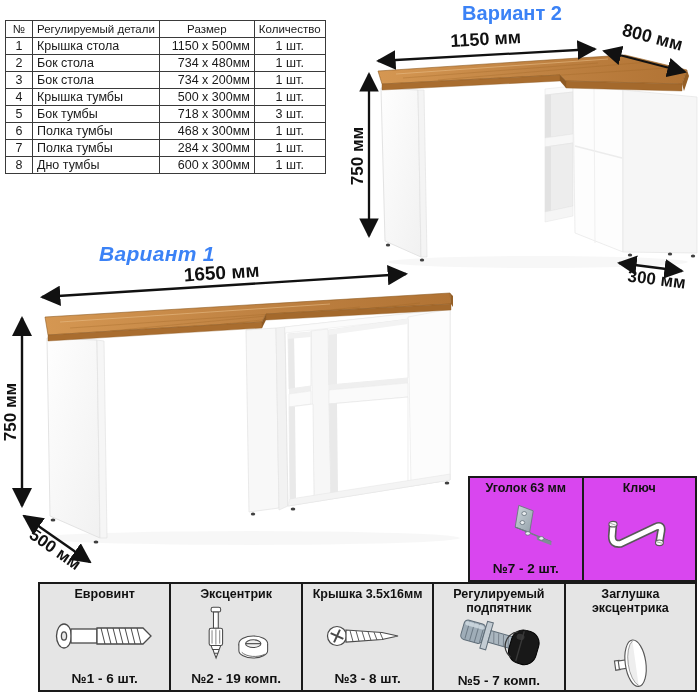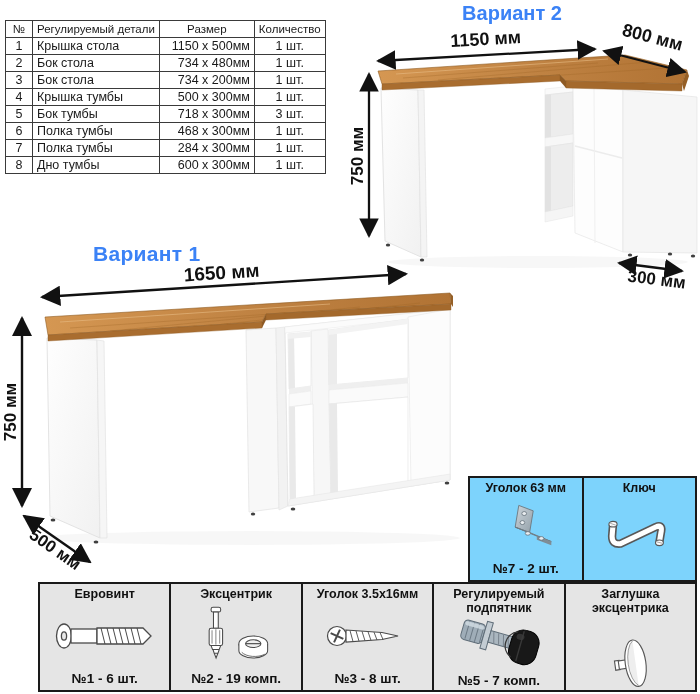--- a/index.html
+++ b/index.html
@@ -14,26 +14,26 @@
   .parts th{font-size:11.5px;text-align:center;}
   .parts td.c-num{width:18px;text-align:center;}
   .parts td.c-name{width:112px;text-align:left;}
   .parts td.c-size{width:86px;text-align:right;}
   .parts td.c-qty{width:60px;text-align:center;}
 
   
   .variant{position:absolute;}
   .v-title{position:absolute;font-weight:bold;color:#3b82f6;white-space:nowrap;}
   #v2-title{left:0;right:24px;top:2px;text-align:center;font-size:20px;}
-  #v1-title{left:93px;top:4px;font-size:21px;letter-spacing:.3px;}
+  #v1-title{left:99px;top:4px;font-size:21px;letter-spacing:.3px;font-style:italic;}
   .variant svg{position:absolute;left:0;top:0;}
 
   
   .hw-box{position:absolute;left:468px;top:476px;width:229px;height:106px;
-    display:flex;border:2.5px solid #1a1a1a;background:#7dd3fc;box-sizing:border-box;}
+    display:flex;border:2.5px solid #1a1a1a;background:#d946ef;box-sizing:border-box;}
   .hw-row{position:absolute;left:38px;top:582px;width:659px;height:110px;
     display:flex;border:2.5px solid #1a1a1a;background:#e5e5e5;box-sizing:border-box;}
   .hw-cell{flex:1;display:flex;flex-direction:column;align-items:center;
     border-right:2.5px solid #1a1a1a;min-width:0;}
   .hw-cell:last-child{border-right:none;gap:20px;}
   .hw-name{font-weight:bold;font-size:12.5px;line-height:1.12;text-align:center;
     margin-top:3px;padding:0 2px;}
   .hw-icon{flex:1;display:flex;align-items:center;justify-content:center;width:100%;}
   .hw-count{font-weight:bold;font-size:13.5px;margin-bottom:4px;white-space:nowrap;}
 
@@ -324,21 +324,21 @@
             <ellipse cx="66" cy="40" rx="8" ry="4" fill="#f0f0f0"></ellipse>
             <path d="M58,40 h16" stroke-width="1.2"></path>
             <path d="M54,49 a15,8 0 0 0 24,2" fill="none" stroke-width="0.8"></path>
           </g>
         </svg>
       </div>
       <div class="hw-count">№2 - 19 комп.</div>
     </div>
 
     <div class="hw-cell">
-      <div class="hw-name">Уголок 3.5х16мм</div>
+      <div class="hw-name">Крышка 3.5х16мм</div>
       <div class="hw-icon">
         <svg width="84" height="38" viewBox="0 0 84 36">
           <g stroke="#4a4a4a" fill="#ffffff" stroke-width="1.2">
             <circle cx="11" cy="18" r="9.5"></circle>
             <path d="M20,12 L56,14.5 L72,18 L56,21.5 L20,24 Z"></path>
           </g>
           <g transform="rotate(25 11 18)" stroke="#4a4a4a" stroke-width="2">
             <path d="M11,11 V25 M4,18 H18" fill="none"></path>
           </g>
           <path d="M24,12.5 l3,11 M30,12.9 l3,10.3 M36,13.3 l3,9.5 M42,13.7 l3,8.7 M48,14.1 l3,7.9 M54,14.5 l3,7" stroke="#4a4a4a" stroke-width="0.9" fill="none"></path>

